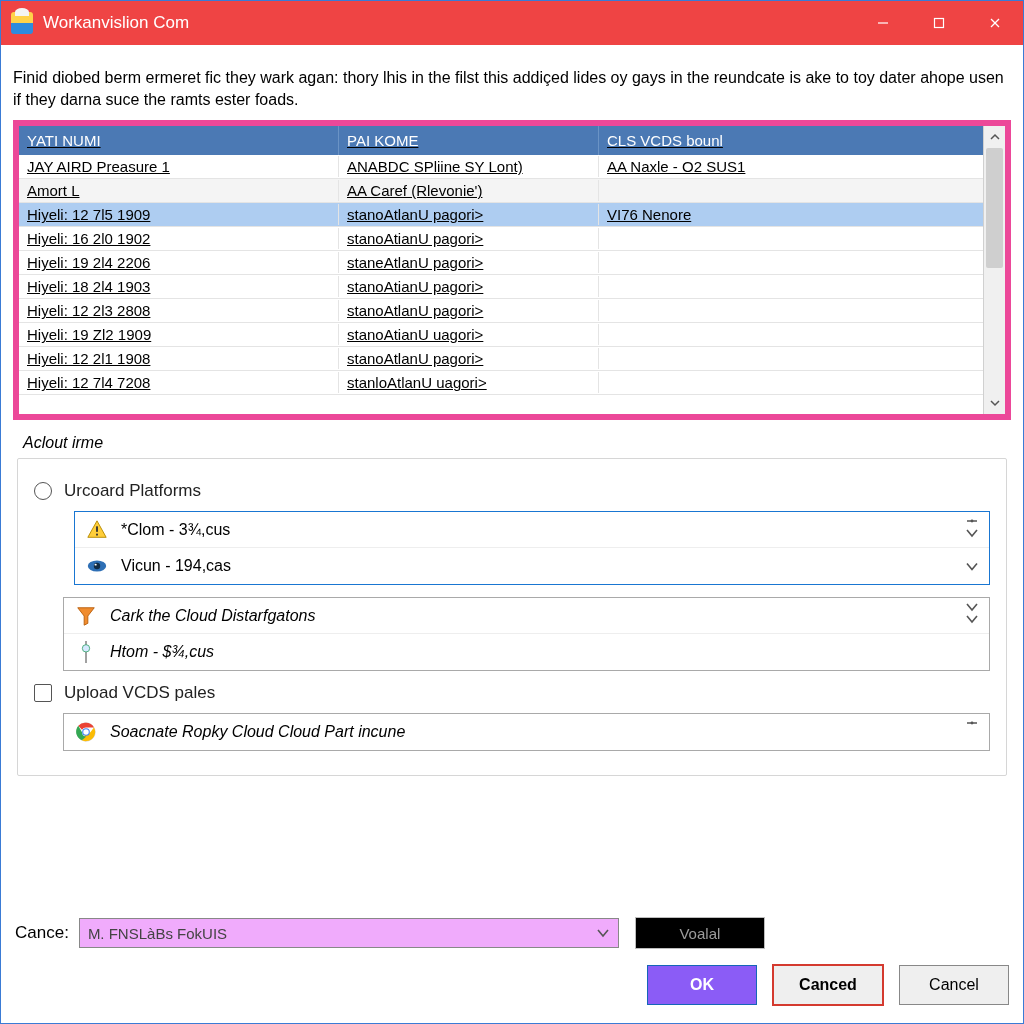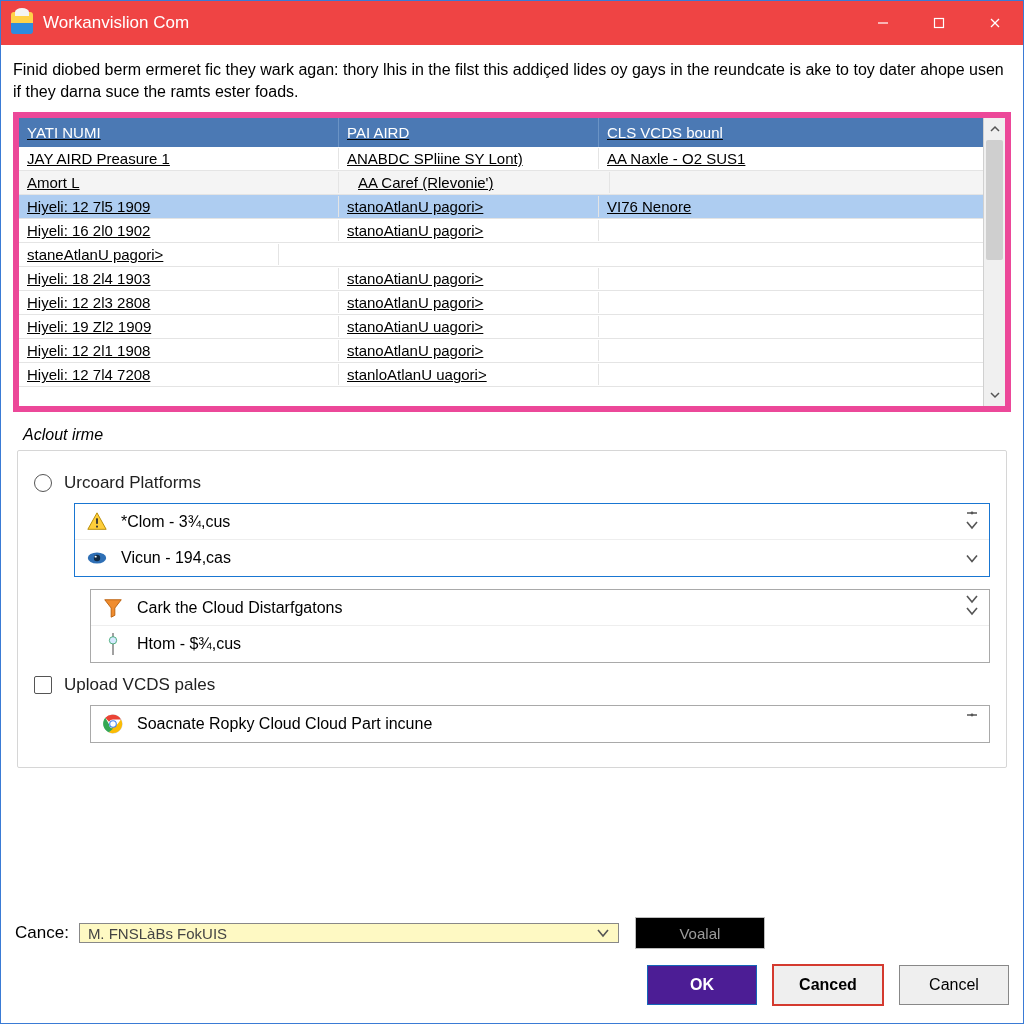--- a/index.html
+++ b/index.html
@@ -7,35 +7,35 @@
   .window { width: 1024px; height: 1024px; background: #fff; border: 1px solid #3a7bd5; display: flex; flex-direction: column; }
 
   
   .titlebar { height: 44px; background: #ef4444; color: #fff; display: flex; align-items: center; padding: 0 0 0 10px; }
   .titlebar .app-icon { width: 22px; height: 22px; margin-right: 10px; background: linear-gradient(180deg,#ffd24a 0 50%, #2e8bdd 50% 100%); border-radius: 3px; display:inline-block; position:relative; }
   .titlebar .app-icon::before { content:""; position:absolute; top:-4px; left:4px; width:14px; height:8px; background:#f4f4f4; border-radius:50% 50% 0 0; }
   .titlebar .title { font-size: 17px; flex:1; }
   .win-btn { width:56px; height:44px; display:flex; align-items:center; justify-content:center; color:#fff; }
   .win-btn svg { stroke:#fff; fill:none; stroke-width:1.2; }
 
-  .body { flex:1; padding: 14px 12px 8px 12px; display:flex; flex-direction:column; background:#fff; overflow:hidden; }
+  .body { flex:1; padding: 22px 12px 8px 12px; display:flex; flex-direction:column; background:#fff; overflow:hidden; }
 
   .intro { font-size:16px; line-height:1.35; color:#000; margin-bottom:10px; }
 
   
   .table-wrap { border:6px solid #ec4899; height:300px; display:flex; flex-direction:column; position:relative;text-decoration:underline; }
   .thead { display:flex; background:#4b79b4; color:#fff; font-size:15px; }
   .th { padding:6px 8px; border-right:1px solid #6a93c5; }
   .th1 { width:320px; }
   .th2 { width:260px; }
   .th3 { flex:1; }
   .tbody { overflow:hidden; }
   .tr { display:flex; font-size:15px; border-bottom:1px solid #e4e4e4; height:24px; align-items:center; }
   .tr.selected { background:#aecdf1; }
-  .tr.alt { background:#f4f4f4;gap:11px; }
+  .tr.alt { background:#f4f4f4; }
   .td { padding:2px 8px; white-space:nowrap; overflow:hidden; text-overflow:ellipsis; }
   .td1 { width:320px; border-right:1px solid #e4e4e4; }
   .td2 { width:260px; border-right:1px solid #e4e4e4; }
   .td3 { flex:1; }
 
   
   .vscroll { position:absolute; right:0; top:0; bottom:0; width:22px; background:#f0f0f0; border-left:1px solid #d0d0d0; display:flex; flex-direction:column; }
   .vscroll .arrow { height:22px; display:flex; align-items:center; justify-content:center; background:#f0f0f0; }
   .vscroll .track { flex:1; background:#f0f0f0; position:relative; }
   .vscroll .thumb { position:absolute; top:0; left:2px; right:2px; height:120px; background:#cfcfcf; border-radius:2px; }
@@ -52,33 +52,33 @@
   .option-label { font-size:17px; font-weight:400; color:#222; }
 
   .panel { border:1px solid #1976d2; background:#fff; margin:0 0 12px 40px; }
   .panel-row { display:flex; align-items:center; height:36px; padding:0 10px; position:relative; border-bottom:1px solid #eee; }
   .panel-row:last-child { border-bottom:none; }
   .panel-row .icon { width:24px; height:24px; margin-right:12px; display:inline-flex; align-items:center; justify-content:center; }
   .panel-row .txt { font-size:16px; }
   .panel-row .chev { position:absolute; right:10px; top:50%; transform:translateY(-50%); }
   .panel-row .chev-stack { position:absolute; right:10px; top:4px; display:flex; flex-direction:column; gap:2px; }
 
-  .panel2 { border:1px solid #a9a9a9; background:#fff; margin:0 0 12px 56px; }
+  .panel2 { border:1px solid #a9a9a9; background:#fff; margin:0 0 12px 29px;font-style:italic; }
 
   
   .bottom { padding:10px 14px 18px 14px; background:#fff; }
   .combo-row { display:flex; align-items:center; margin-bottom:16px; }
   .combo-label { font-size:17px; margin-right:10px; }
-  .combo { flex:0 0 540px; height:20px; border:1px solid #888; background:#fef9c3; display:flex; align-items:center; padding:1px 8px; justify-content:space-between; }
+  .combo { flex:0 0 540px; height:30px; border:1px solid #888; background:#f0abfc; display:flex; align-items:center; padding:1px 8px; justify-content:space-between; }
   .combo span { color:#444; }
   .btn-disabled { margin-left:16px; height:32px; width:130px; border:1px solid #bdbdbd; background:#000000; color:#9c9c9c; display:flex; align-items:center; justify-content:center; }
 
   .btn-row { display:flex; justify-content:flex-end; gap:0; align-items:center; }
   .btn { height:40px; min-width:110px; padding:0 18px; border:1px solid #888; background:#efefef; display:flex; align-items:center; justify-content:center; font-size:16px; }
-  .btn.primary { background:#4c1d95; color:#fff; border-color:#1566b8; font-weight:600; }
+  .btn.primary { background:#8b5cf6; color:#fff; border-color:#1566b8; font-weight:600; }
   .btn.highlight-red { outline:2px solid #d43a2f; outline-offset:-1px; border:1px solid #1976d2; color:#000; font-weight:600; }
   .btn + .btn { margin-left:16px; }
 
   .chev-svg { width:14px; height:10px; }
 </style>
 </head>
 <body>
 
 <div class="window">
 
@@ -103,21 +103,21 @@
     </div>
   </div>
 
   <div class="body">
 
     <div class="intro">Finid diobed berm ermeret fic they wark agan: thory lhis in the filst this addiçed lides oy gays in the reundcate is ake to toy dater ahope usen if they darna suce the ramts ester foads.</div>
 
     <div class="table-wrap">
       <div class="thead">
         <div class="th th1">YATI NUMI</div>
-        <div class="th th2">PAI AIRD</div>
+        <div class="th th2">PAI KOME</div>
         <div class="th th3">CLS VCDS bounl</div>
       </div>
       <div class="tbody" id="tbody">
           <div class="tr">
             <div class="td td1">JAY AIRD Preasure 1</div>
             <div class="td td2">ANABDC SPliine SY Lont)</div>
             <div class="td td3">AA Naxle - O2 SUS1</div>
           </div>
           <div class="tr alt">
             <div class="td td1">Amort L</div>
@@ -128,20 +128,21 @@
             <div class="td td1">Hiyeli: 12 7l5 1909</div>
             <div class="td td2">stanoAtlanU pagori&gt;</div>
             <div class="td td3">VI76 Nenore</div>
           </div>
           <div class="tr">
             <div class="td td1">Hiyeli: 16 2l0 1902</div>
             <div class="td td2">stanoAtianU pagori&gt;</div>
             <div class="td td3"></div>
           </div>
           <div class="tr">
+            <div class="td td1">Hiyeli: 19 2l4 2206</div>
             <div class="td td2">staneAtlanU pagori&gt;</div>
             <div class="td td3"></div>
           </div>
           <div class="tr">
             <div class="td td1">Hiyeli: 18 2l4 1903</div>
             <div class="td td2">stanoAtianU pagori&gt;</div>
             <div class="td td3"></div>
           </div>
           <div class="tr">
             <div class="td td1">Hiyeli: 12 2l3 2808</div>

